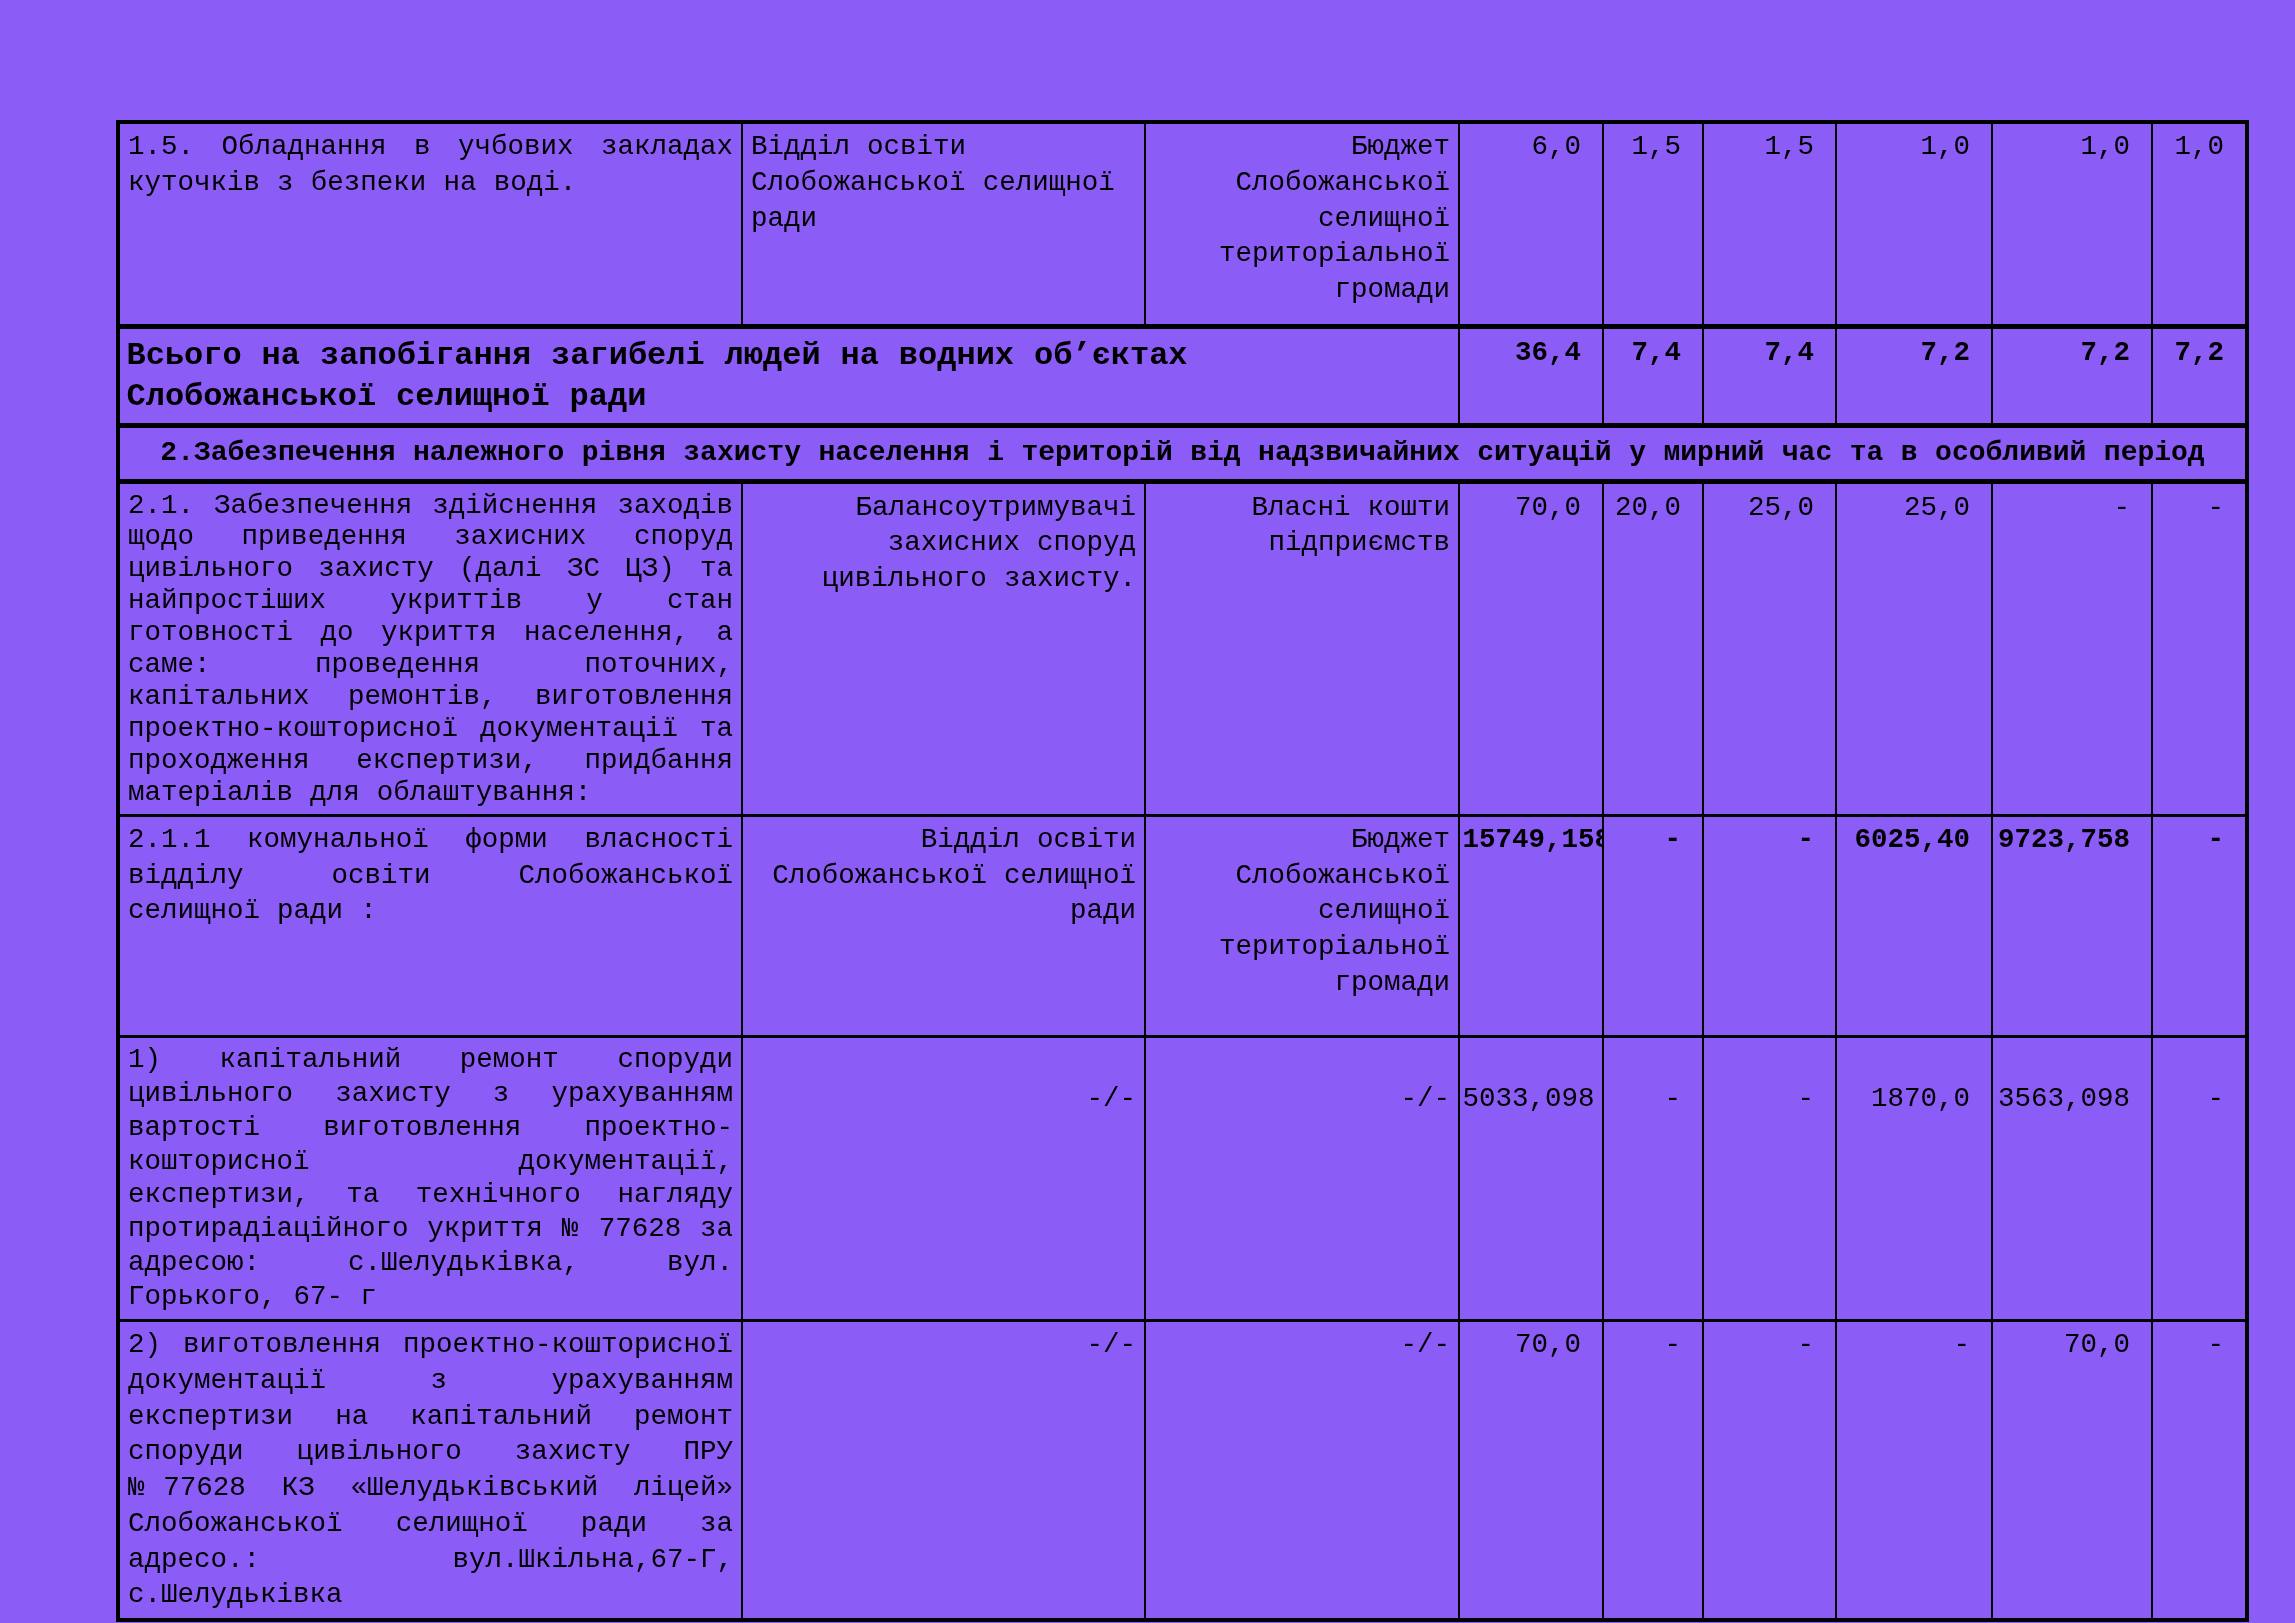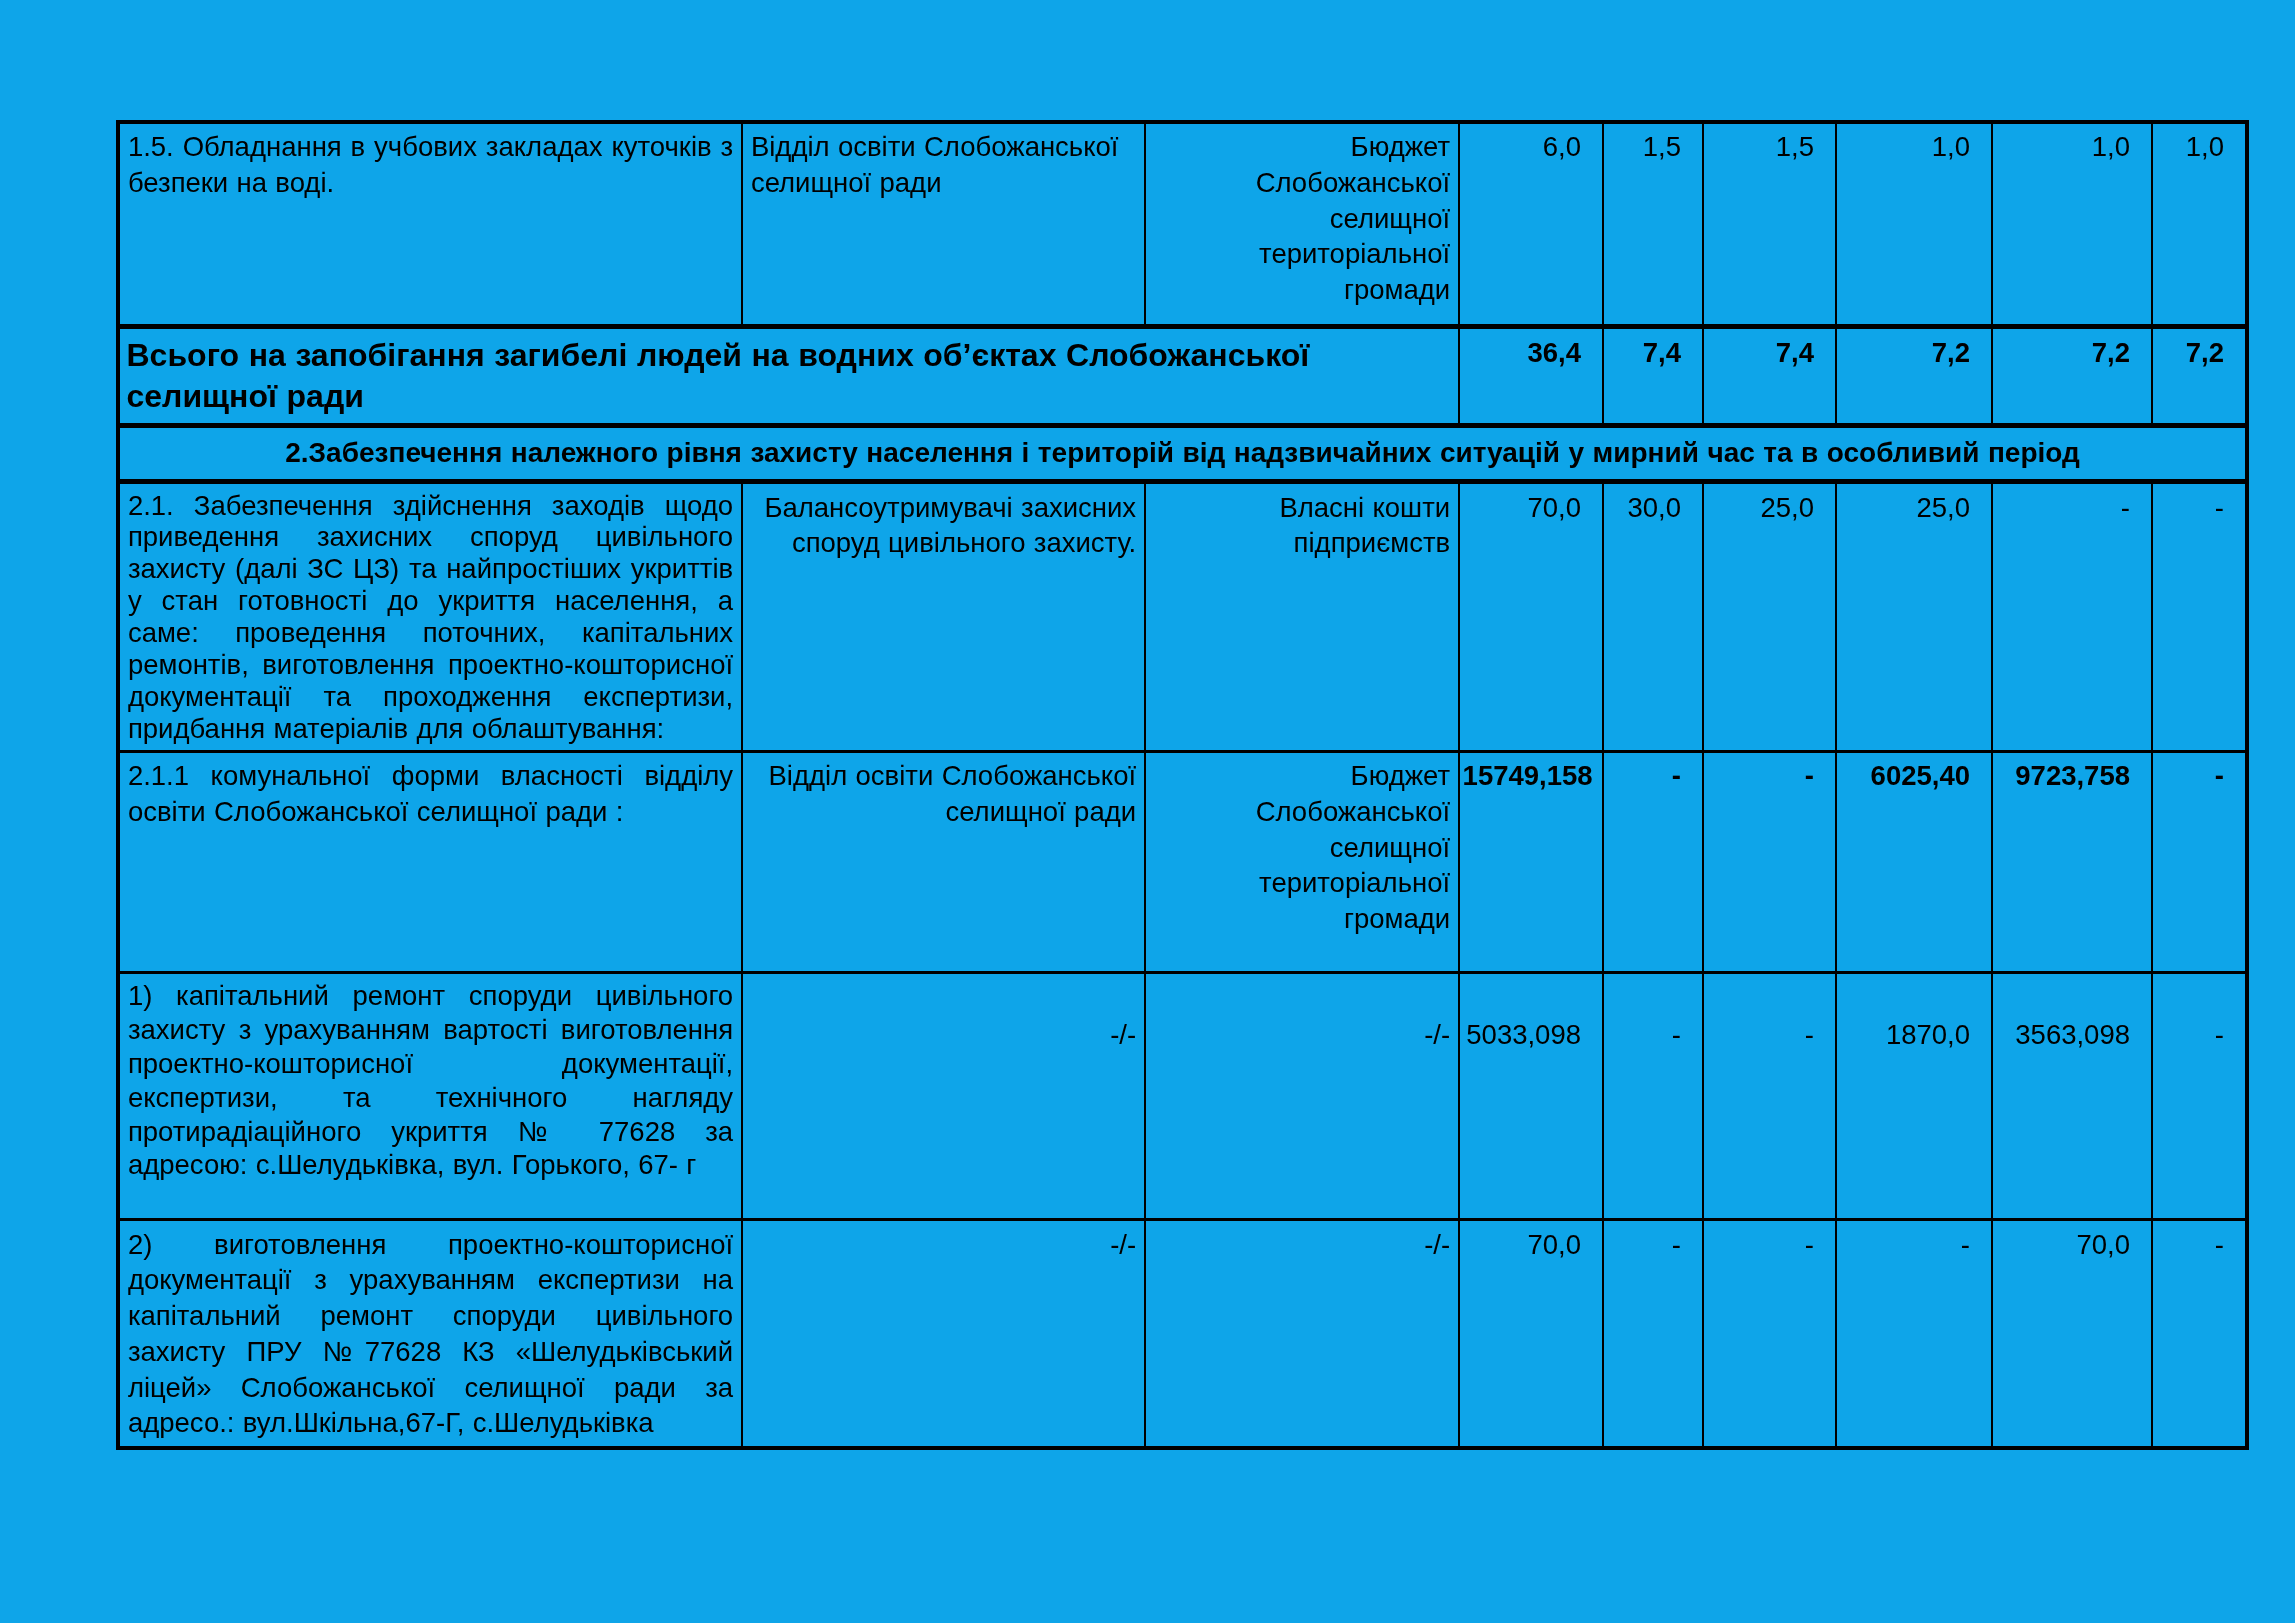--- a/index.html
+++ b/index.html
@@ -1,18 +1,18 @@
 <!DOCTYPE html>
 <html style="font-size:10.5px"><head>
 <meta charset="utf-8">
 <style>
   html,body{margin:0;padding:0;background:#888;}
   .page{
-    width:2295px;height:1623px;background:#0ea5e9;position:relative;
-    font-family:Liberation Sans, sans-serif;color:#000;
+    width:2295px;height:1623px;background:#8b5cf6;position:relative;
+    font-family:Liberation Mono, monospace;color:#000;
   }
   table.budget{
     position:absolute;left:116px;top:120px;width:2132px;
     border-collapse:collapse;table-layout:fixed;
     border:4.6px solid #000;
   }
   td{
     border:2.6px solid #000;
     border-top-width:3.9px;
     vertical-align:top;
@@ -81,21 +81,21 @@
 
     <tr class="row-section">
       <td class="section-title" colspan="9">2.Забезпечення належного рівня захисту населення і територій від надзвичайних ситуацій у мирний час та в особливий період</td>
     </tr>
 
     <tr class="row-r21">
       <td class="c1">2.1. Забезпечення здійснення заходів щодо приведення захисних споруд цивільного захисту (далі ЗС ЦЗ) та найпростіших укриттів у стан готовності до укриття населення, а саме: проведення поточних, капітальних ремонтів, виготовлення проектно-кошторисної документації та проходження експертизи, придбання матеріалів для облаштування:</td>
       <td class="center">Балансоутримувачі захисних споруд цивільного захисту.</td>
       <td class="center">Власні кошти підприємств</td>
       <td class="val">70,0</td>
-      <td class="val">30,0</td>
+      <td class="val">20,0</td>
       <td class="val">25,0</td>
       <td class="val">25,0</td>
       <td class="val">-</td>
       <td class="val">-</td>
     </tr>
 
     <tr class="row-r211">
       <td class="c1">2.1.1 комунальної форми власності відділу освіти Слобожанської селищної ради :</td>
       <td class="center">Відділ освіти Слобожанської селищної ради</td>
       <td class="center">Бюджет Слобожанської селищної територіальної громади</td>

